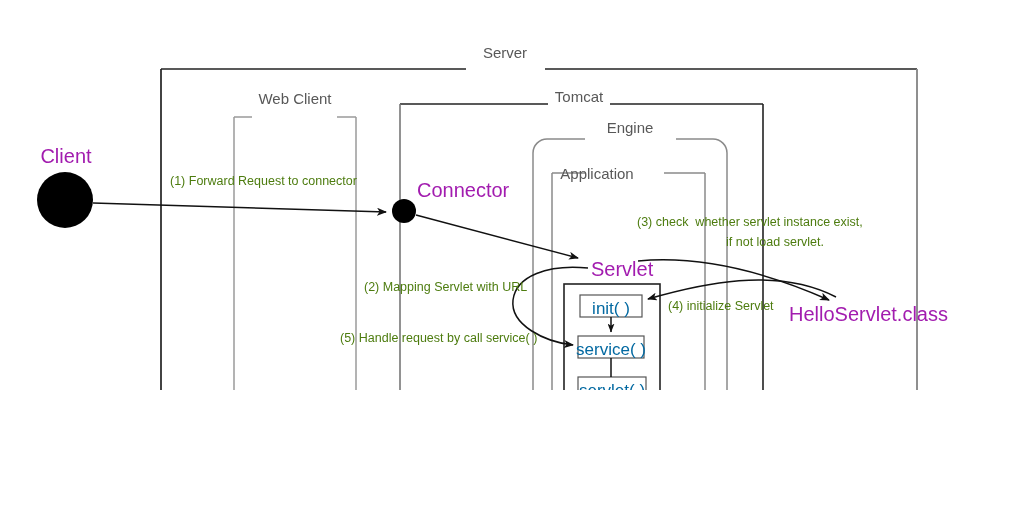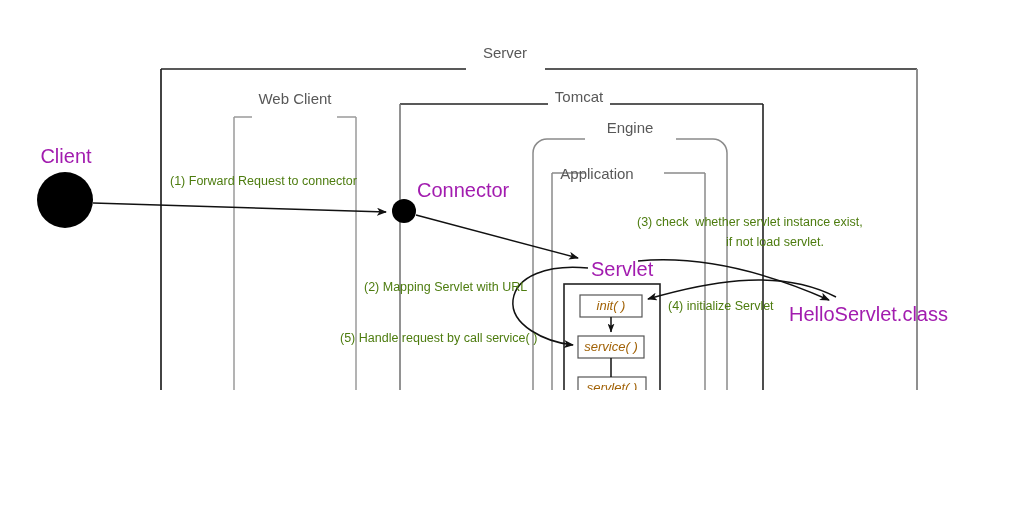--- a/index.html
+++ b/index.html
@@ -35,23 +35,22 @@
   }
   .lbl-node {
     font-size: 20px;
     color: #a21caf;
   }
   .lbl-step {
     font-size: 12.5px;
     color: #4d7c0f;
   }
   .lbl-method {
-    font-size: 13px;
-    color: #a16207;
-    font-style: italic;
+    font-size: 17px;
+    color: #0369a1;
   }
   .ctr {
     transform: translateX(-50%);
     text-align: center;
   }
 </style>
 </head>
 <body>
 
 <div id="canvas">

